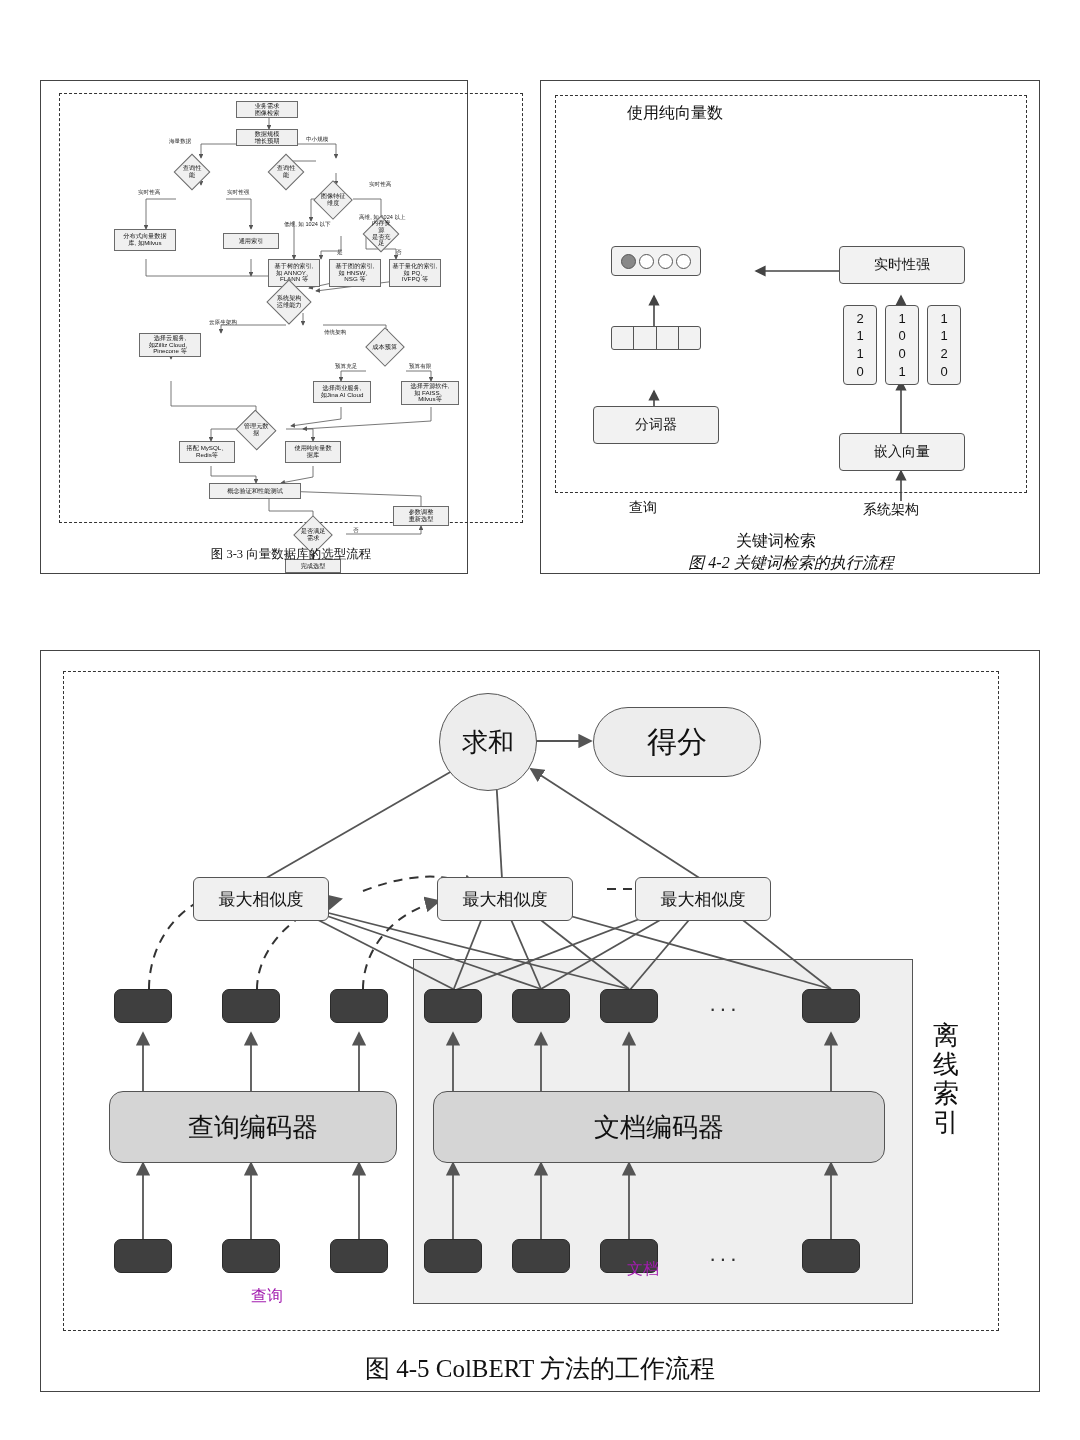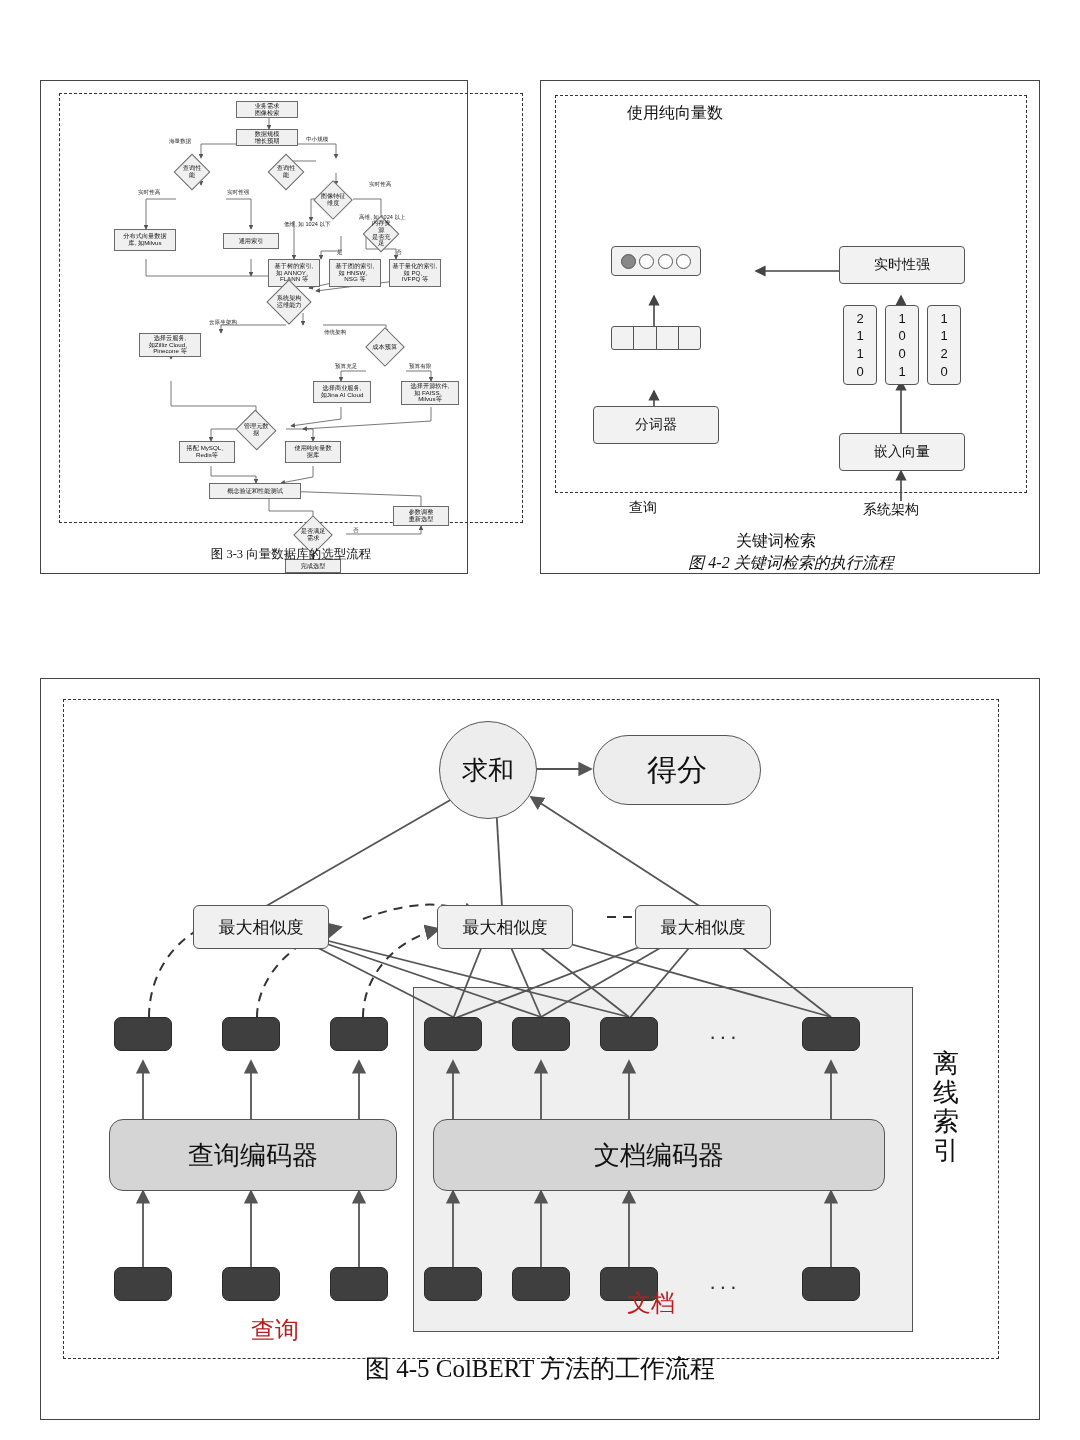--- a/index.html
+++ b/index.html
@@ -162,21 +162,20 @@
   }
 
   
   .panel-bottom {
     position: absolute;
     left: 40px; top: 650px;
     width: 1000px; height: 742px;
     border: 1px solid #444;
     background: #fff;
     box-sizing: border-box;
-    margin-top: 28px;
   }
   .cb-node {
     position: absolute;
     box-sizing: border-box;
     background: #f0f0f0;
     border: 1.6px solid #555;
     border-radius: 6px;
     display: flex;
     align-items: center;
     justify-content: center;
@@ -207,22 +206,22 @@
   }
   .cb-ellipsis {
     position: absolute;
     font-size: 22px;
     letter-spacing: 3px;
     color: #333;
     font-family: "Liberation Sans", sans-serif;
   }
   .cb-label {
     position: absolute;
-    font-size: 24px;
-    color: #b91c1c;
+    font-size: 16px;
+    color: #a21caf;
     font-family: "Liberation Sans", sans-serif;
   }
   .cb-vertical {
     position: absolute;
     font-size: 26px;
     line-height: 1.12;
     text-align: center;
     color: #111;
     font-family: "Liberation Sans", sans-serif;
     width: 30px;

